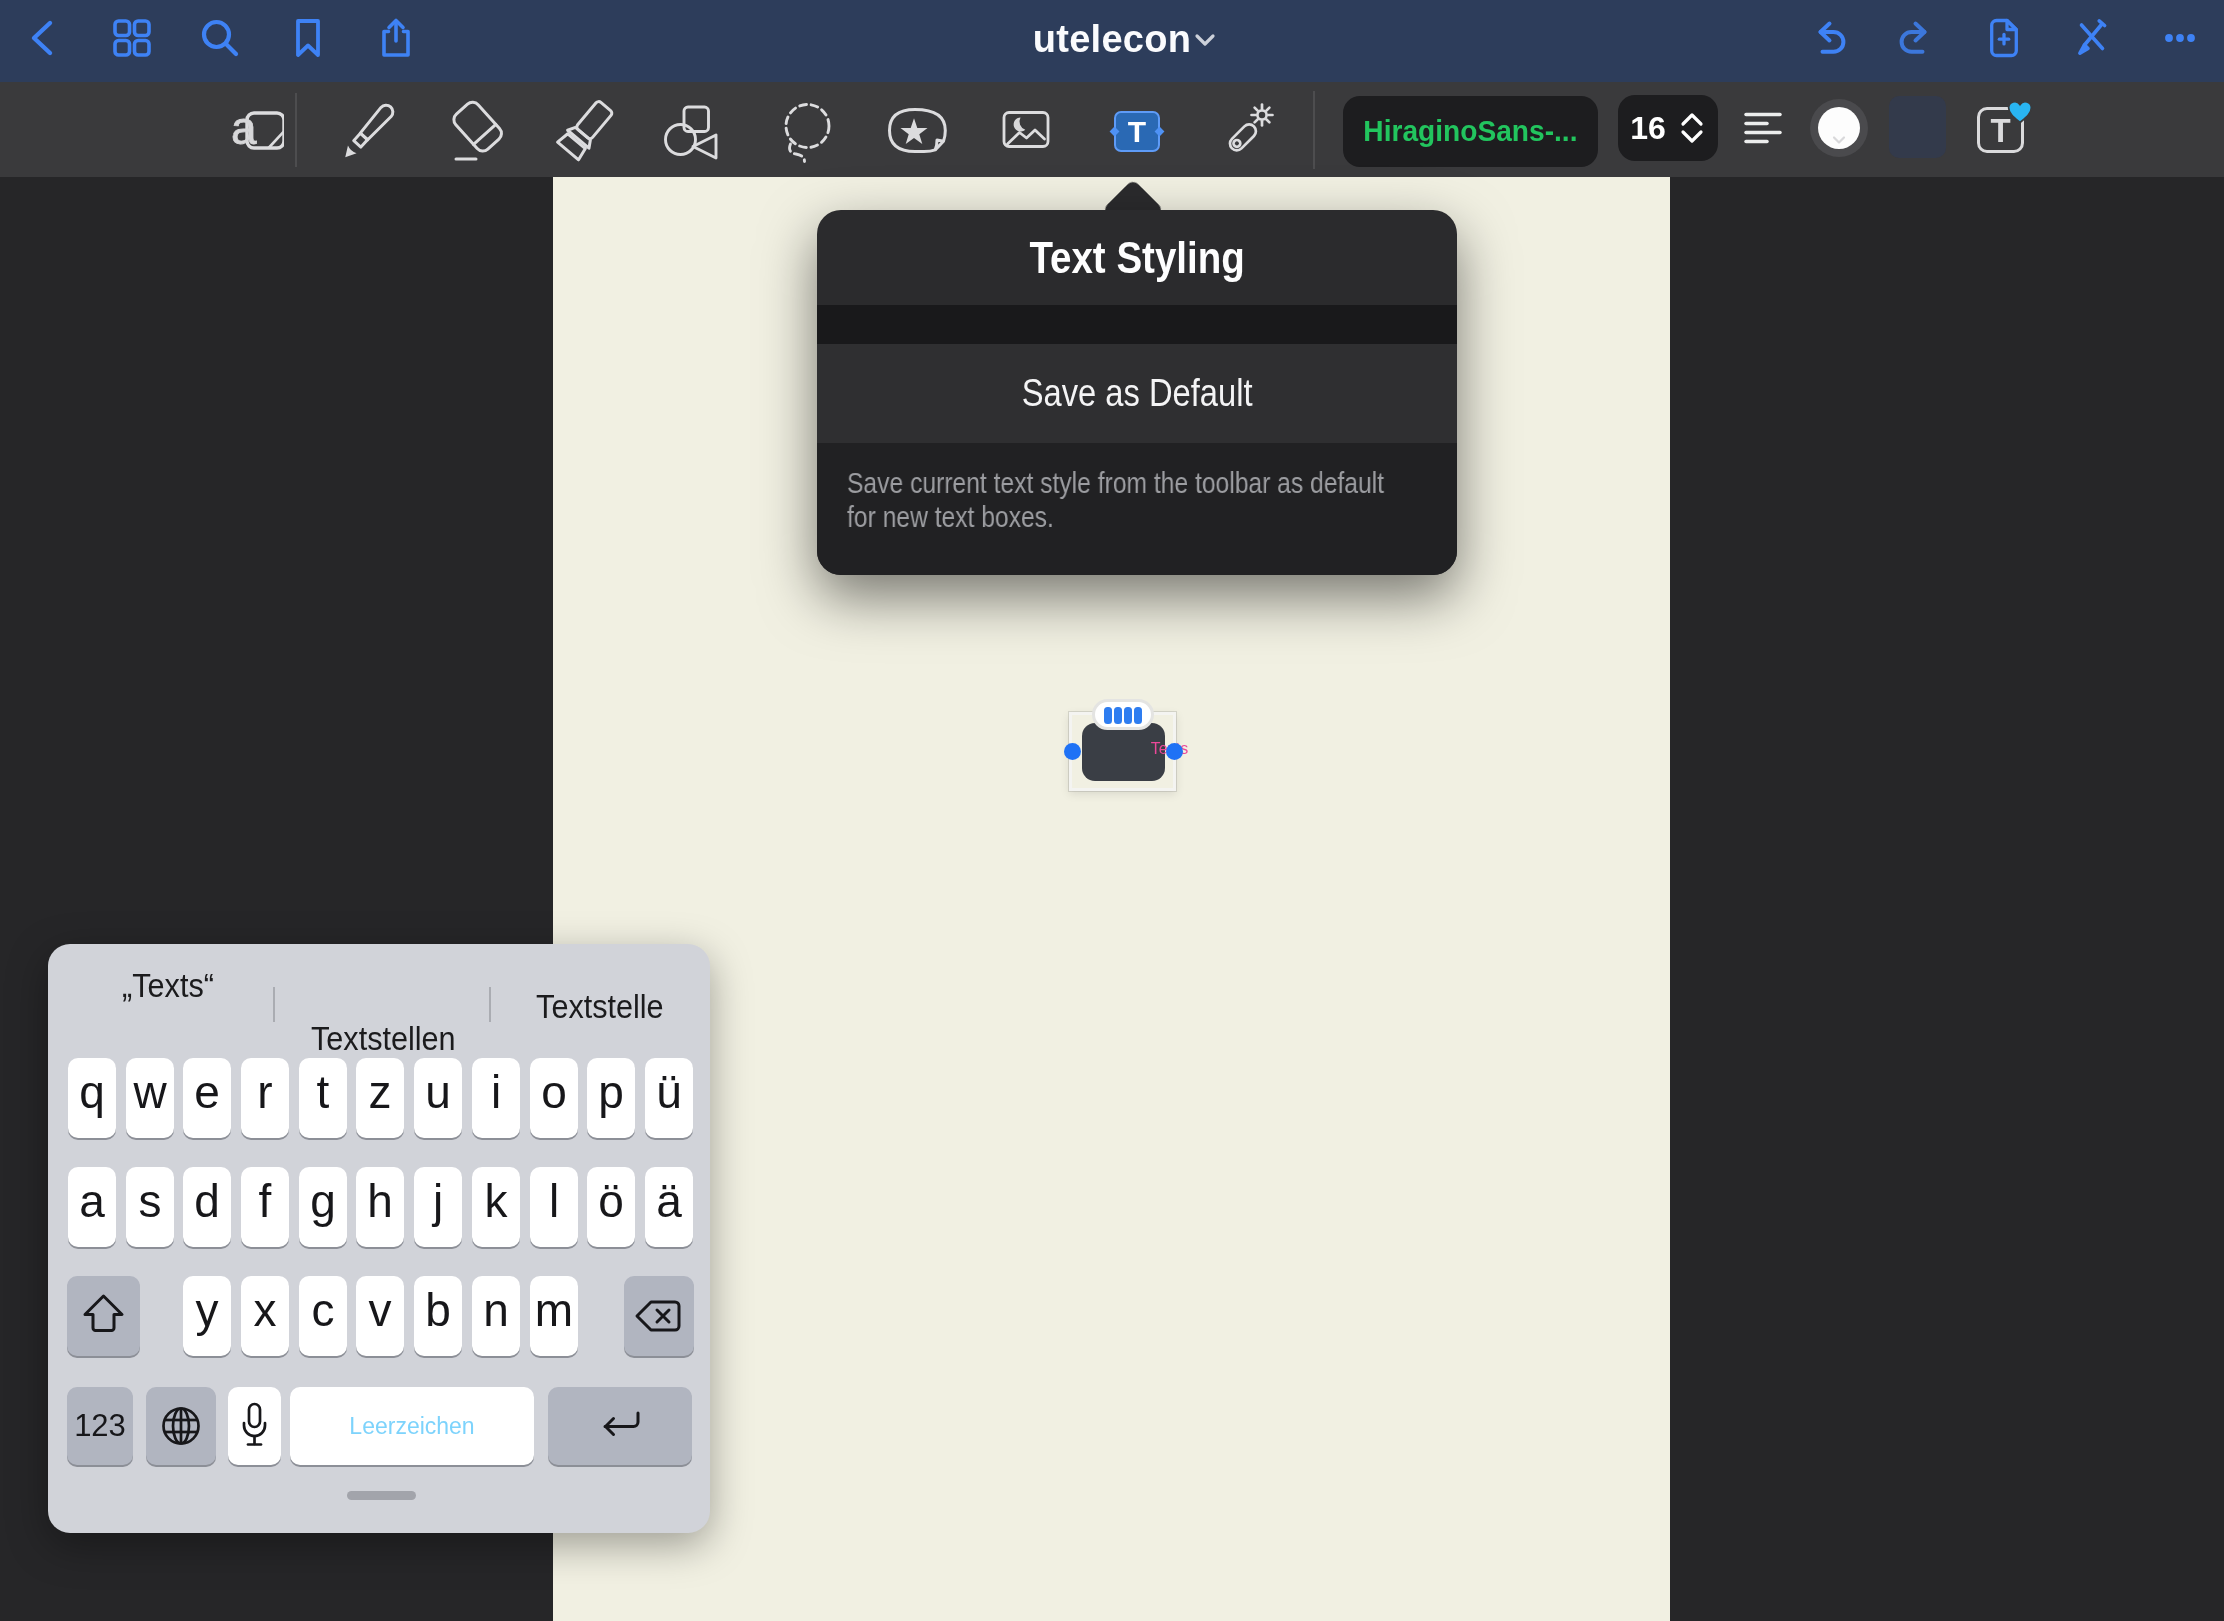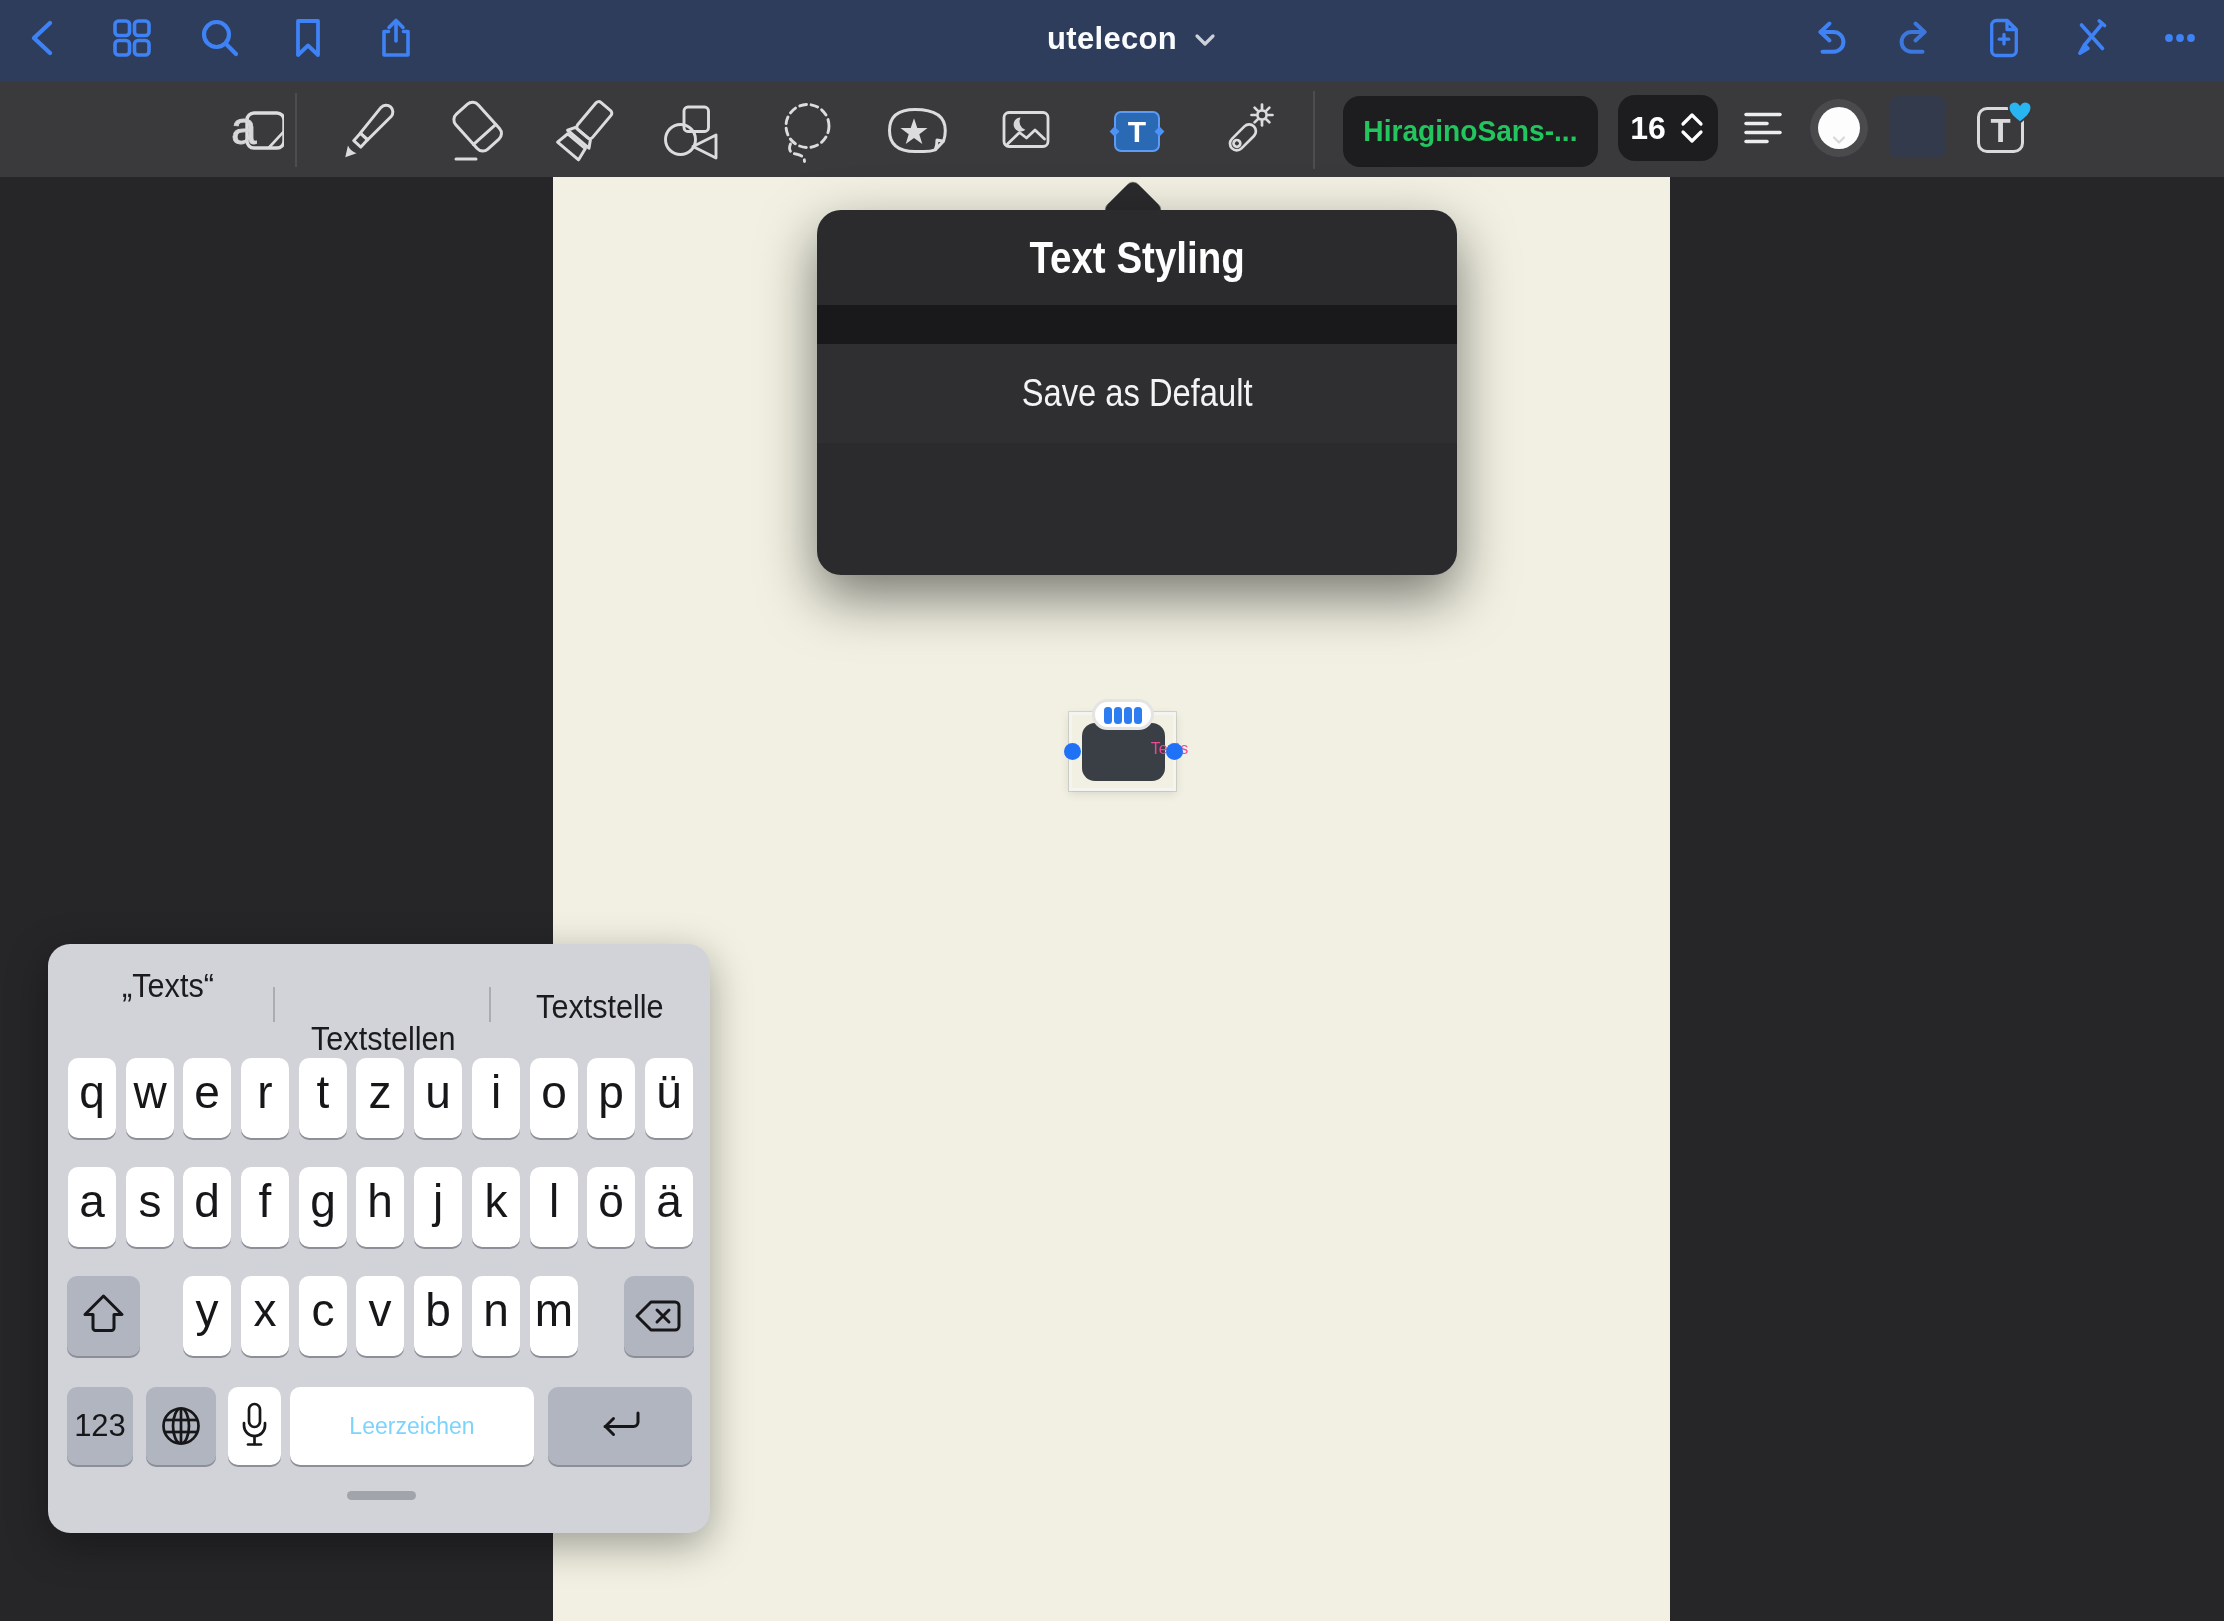--- a/index.html
+++ b/index.html
@@ -27,21 +27,21 @@
     <path d="M29.8 29.8 L40 40"></path>
   </svg>
 <svg class="abs" style="left:284px;top:14px" width="48" height="48" viewBox="0 0 48 48" fill="none" stroke="#3e82f5" stroke-width="3.8" stroke-linecap="round" stroke-linejoin="round">
     <path d="M14 7 H34 V41 L24 31.5 L14 41 Z"></path>
   </svg>
 <svg class="abs" style="left:372px;top:14px" width="48" height="48" viewBox="0 0 48 48" fill="none" stroke="#3e82f5" stroke-width="3.6" stroke-linecap="round" stroke-linejoin="round">
     <path d="M16.5 17.5 H12 V41 H36 V17.5 H31.5"></path>
     <path d="M24 27 V7.5"></path>
     <path d="M17 13.5 L24 6.5 L31 13.5"></path>
   </svg>
-<div class="abs" style="left:962px;top:20px;width:300px;height:38px;display:flex;align-items:center;justify-content:center;color:#fafbfd;font-size:31px;font-weight:bold;letter-spacing:0.3px;">utelecon</div>
+<div class="abs" style="left:962px;top:20px;width:300px;height:38px;display:flex;align-items:center;justify-content:center;color:#fafbfd;font-size:38px;font-weight:bold;letter-spacing:0.3px;">utelecon</div>
 <svg class="abs" style="left:1193px;top:27px" width="24" height="24" viewBox="0 0 24 24" fill="none" stroke="#ccd1da" stroke-width="3.2" stroke-linecap="round" stroke-linejoin="round">
     <path d="M4 9 L12 17 L20 9"></path>
   </svg>
 <svg class="abs" style="left:1805px;top:14px" width="48" height="48" viewBox="0 0 48 48" fill="none" stroke="#3e82f5" stroke-width="4.0" stroke-linecap="round" stroke-linejoin="round">
     <path d="M24.5 9.5 L15.5 18 L24.5 26.5"></path>
     <path d="M15.5 18 H28.5 a9.9 9.9 0 0 1 0 19.8 H17.5"></path>
   </svg>
 <svg class="abs" style="left:1892px;top:14px" width="48" height="48" viewBox="0 0 48 48" fill="none" stroke="#3c77db" stroke-width="4.0" stroke-linecap="round" stroke-linejoin="round">
     <g transform="translate(48 0) scale(-1 1)">
       <path d="M24.5 9.5 L15.5 18 L24.5 26.5"></path>
@@ -159,20 +159,23 @@
     <path d="M16 28 C10 23 3 18 3 11 a7 7 0 0 1 13 -3.5 A7 7 0 0 1 29 11 c0 7 -7 12 -13 17 Z" fill="#29b5f2" stroke="#3a3a3c" stroke-width="2"></path>
   </svg>
 <div class="abs" style="left:1111px;top:188px;width:44px;height:44px;background:#2b2b2d;transform:rotate(45deg);border-radius:8px;"></div>
 <div class="abs" style="left:817px;top:210px;width:640px;height:365px;background:#2b2b2d;border-radius:24px;box-shadow:0 22px 55px rgba(0,0,0,0.5);overflow:hidden;">
     <div class="abs flex" style="left:0;top:0;width:640px;height:95px;color:#fefefe;font-size:44px;font-weight:bold;">
       <span style="transform:scaleX(0.875);display:inline-block;">Text Styling</span>
     </div>
     <div class="abs" style="left:0;top:95px;width:640px;height:39px;background:#19191b;"></div>
     <div class="abs flex" style="left:0;top:134px;width:640px;height:99px;background:#2f2f31;color:#f4f4f5;font-size:38px;">
       <span style="transform:scaleX(0.86);display:inline-block;">Save as Default</span>
+    </div>
+    <div class="abs" style="left:0;top:233px;width:640px;height:132px;background:#212123;color:#9c9da1;font-size:29px;">
+      <div class="abs" style="left:30px;top:23px;width:700px;line-height:34px;transform:scaleX(0.85);transform-origin:0 0;white-space:nowrap;">Save current text style from the toolbar as default<br>for new text boxes.</div>
     </div>
   </div>
 <div class="abs" style="left:1069px;top:712px;width:107px;height:79px;border:3px solid #f4f4f1;box-shadow:0 0 0 1px rgba(90,90,90,0.18), 0 3px 9px rgba(0,0,0,0.10);box-sizing:border-box;"></div>
 <div class="abs" style="left:1082px;top:723px;width:83px;height:58px;background:#3a3e45;border-radius:13px;"></div>
 <div class="abs flex" style="left:1128px;top:723px;width:83px;height:52px;color:#ec4899;font-size:16px;">Texts</div>
 <div class="abs" style="left:1092px;top:699px;width:62px;height:31px;background:#fff;border:3px solid #e4e4e2;border-radius:17px;box-sizing:border-box;"></div>
 <div class="abs" style="left:1104px;top:707px;width:7.5px;height:17px;background:#2e7df0;border-radius:3.5px;"></div>
 <div class="abs" style="left:1114px;top:707px;width:7.5px;height:17px;background:#2e7df0;border-radius:3.5px;"></div>
 <div class="abs" style="left:1124px;top:707px;width:7.5px;height:17px;background:#2e7df0;border-radius:3.5px;"></div>
 <div class="abs" style="left:1134px;top:707px;width:7.5px;height:17px;background:#2e7df0;border-radius:3.5px;"></div>

